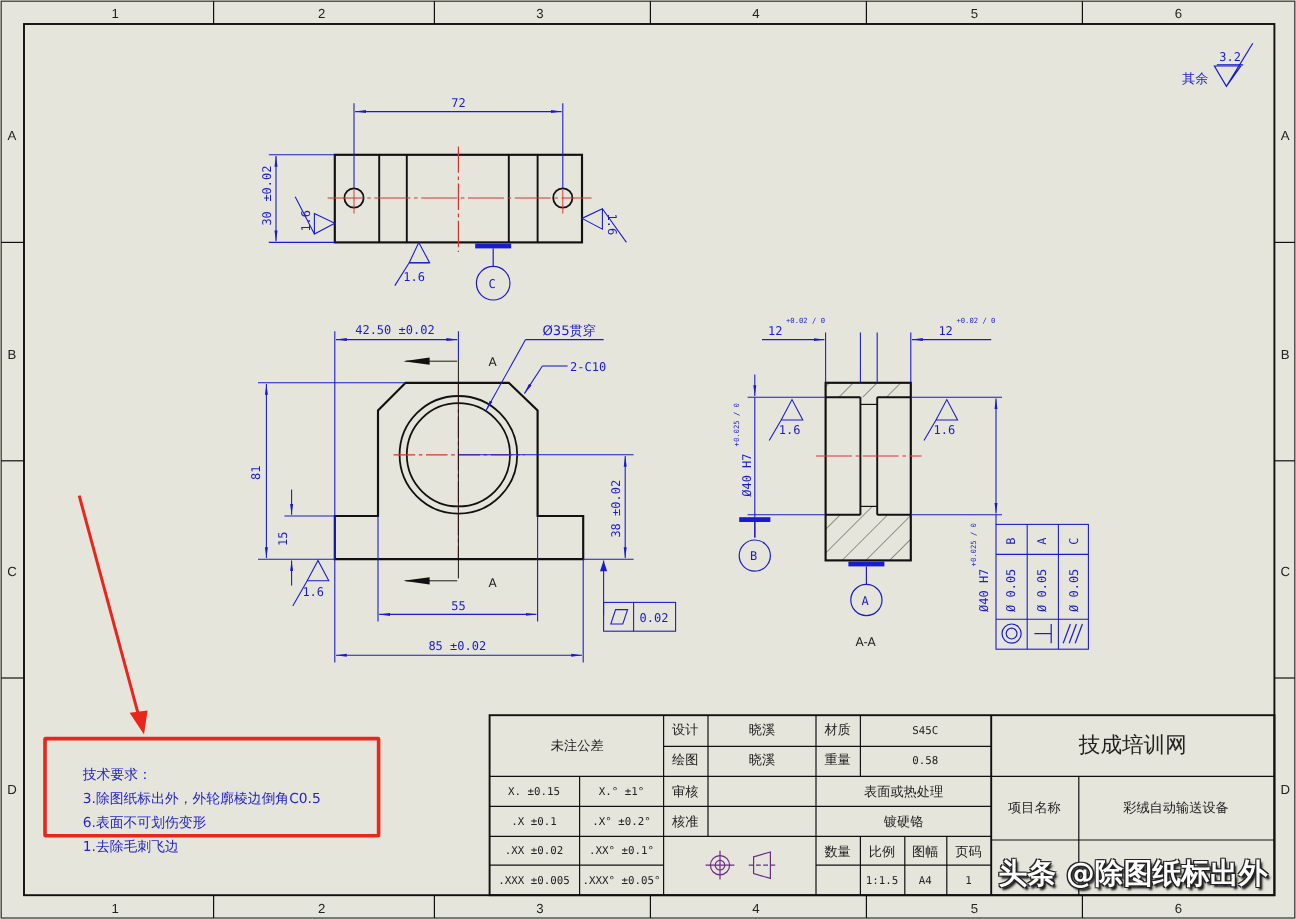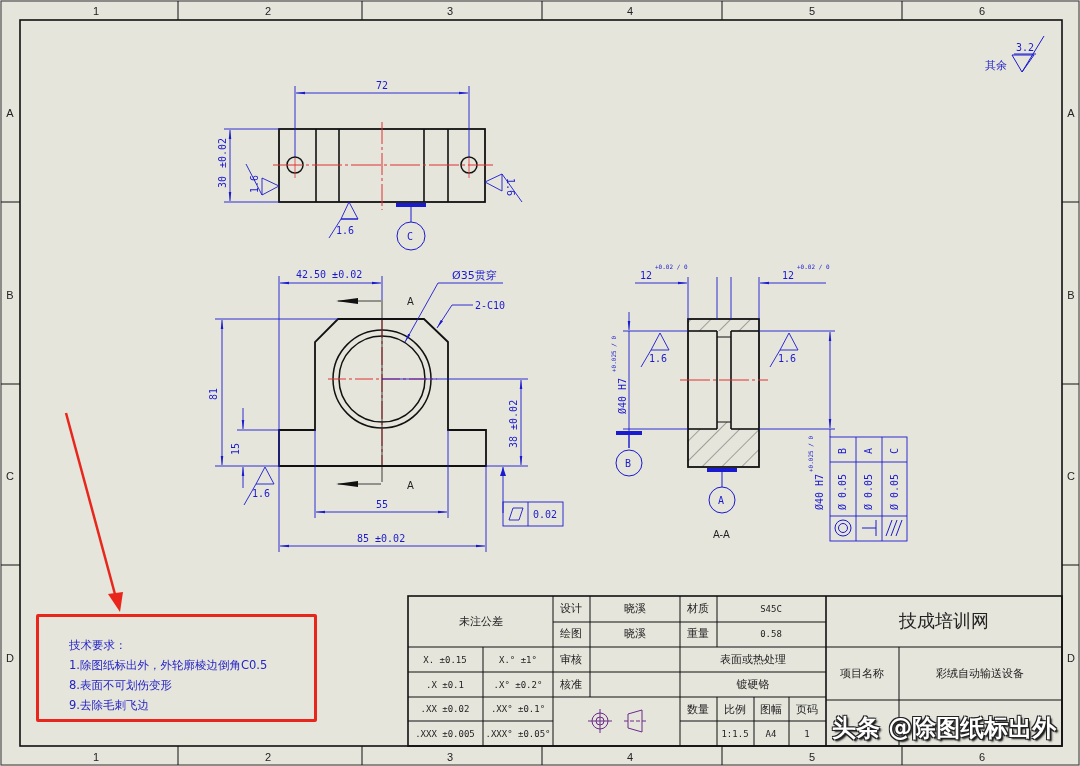--- a/index.html
+++ b/index.html
@@ -4,21 +4,21 @@
 <style>
   html, body { margin:0; padding:0; background:#e6e5dc; }
   body { width:1080px; height:766px; position:relative; overflow:hidden; font-family:"DejaVu Sans", sans-serif; }
   #sheet { position:absolute; left:0; top:0; width:1080px; height:766px; }
   .zone-lbl { font-family:"Liberation Sans Narrow","Liberation Sans", sans-serif; font-size:11px; fill:#222; text-anchor:middle; }
   .dim { font-family:"DejaVu Sans Mono", monospace; font-size:10px; fill:#1a1ad0; }
   .dimv { font-family:"DejaVu Sans Mono", monospace; font-size:10px; fill:#1a1ad0; }
   .tb { font-family:"DejaVu Sans", sans-serif; font-size:11px; fill:#222; text-anchor:middle; dominant-baseline:middle; }
   .tb-sm { font-family:"DejaVu Sans Mono", monospace; font-size:9px; fill:#222; text-anchor:middle; dominant-baseline:middle; }
   .tb-big { font-family:"DejaVu Serif", serif; font-size:18px; fill:#222; text-anchor:middle; dominant-baseline:middle; }
-  .notes { position:absolute; left:36px; top:614px; width:281px; height:108px; border:3px solid #e8261c; border-radius:2px; box-sizing:border-box; }
+  .notes { position:absolute; left:36px; top:614px; width:281px; height:84px; border:3px solid #e8261c; border-radius:2px; box-sizing:border-box; }
   .notes .line { position:absolute; left:30px; font-size:11.5px; color:#2323c8; white-space:nowrap; font-family:"DejaVu Sans", sans-serif; }
   .watermark { position:absolute; left:832px; top:712px; font-size:24px; color:#fff; font-family:"DejaVu Sans", sans-serif; font-weight:bold; letter-spacing:0px;
     text-shadow: -1px -1px 0 #222, 1px -1px 0 #222, -1px 1px 0 #222, 1px 1px 0 #222, 2px 2px 2px #000; white-space:nowrap; }
 </style>
 </head>
 <body>
 
 <svg id="sheet" width="1080" height="766" viewBox="0 0 1080 766" xmlns="http://www.w3.org/2000/svg">
   <defs>
     <marker id="arr" viewBox="0 0 10 4" refX="10" refY="2" markerWidth="10" markerHeight="4" orient="auto-start-reverse">
@@ -355,18 +355,18 @@
     </g>
 
     <text class="tb-big" x="944" y="622">技成培训网</text>
     <text class="tb" x="862" y="674">项目名称</text>
     <text class="tb" x="980" y="674">彩绒自动输送设备</text>
   </g>
 </svg>
 
 <div class="notes">
   <div class="line" style="top:21px;">技术要求：</div>
-  <div class="line" style="top:41px;">1.除图纸标出外，外轮廓棱边倒角C0.5</div>
-  <div class="line" style="top:61px;">8.表面不可划伤变形</div>
-  <div class="line" style="top:81px;">9.去除毛刺飞边</div>
+  <div class="line" style="top:41px;">3.除图纸标出外，外轮廓棱边倒角C0.5</div>
+  <div class="line" style="top:61px;">6.表面不可划伤变形</div>
+  <div class="line" style="top:81px;">1.去除毛刺飞边</div>
 </div>
 
 <div class="watermark">头条 @除图纸标出外</div>
 
 </body></html>

